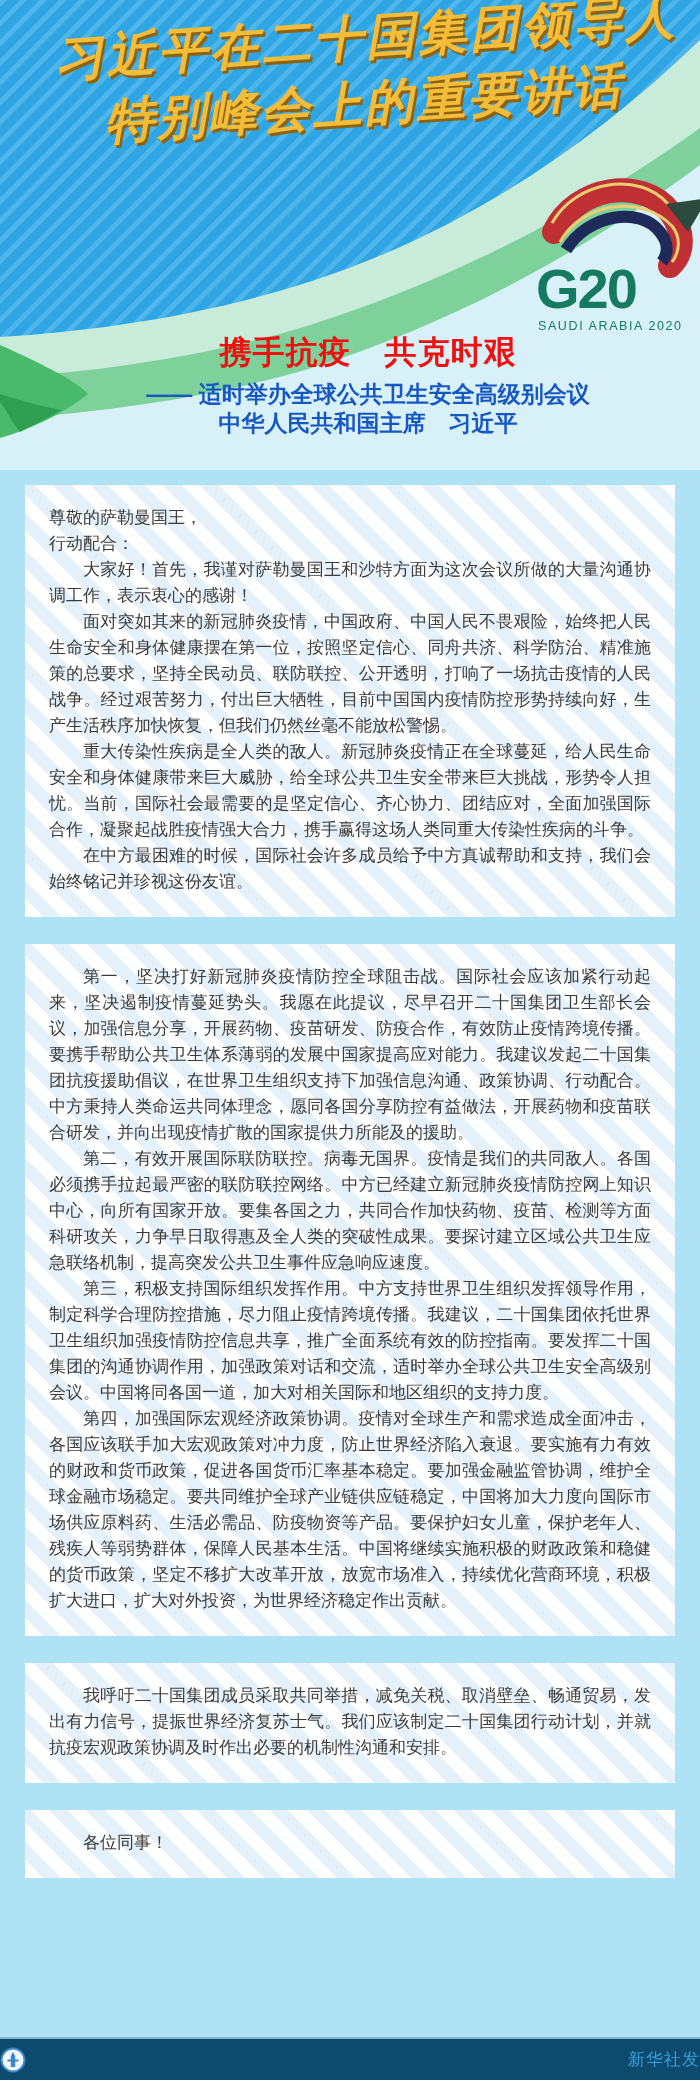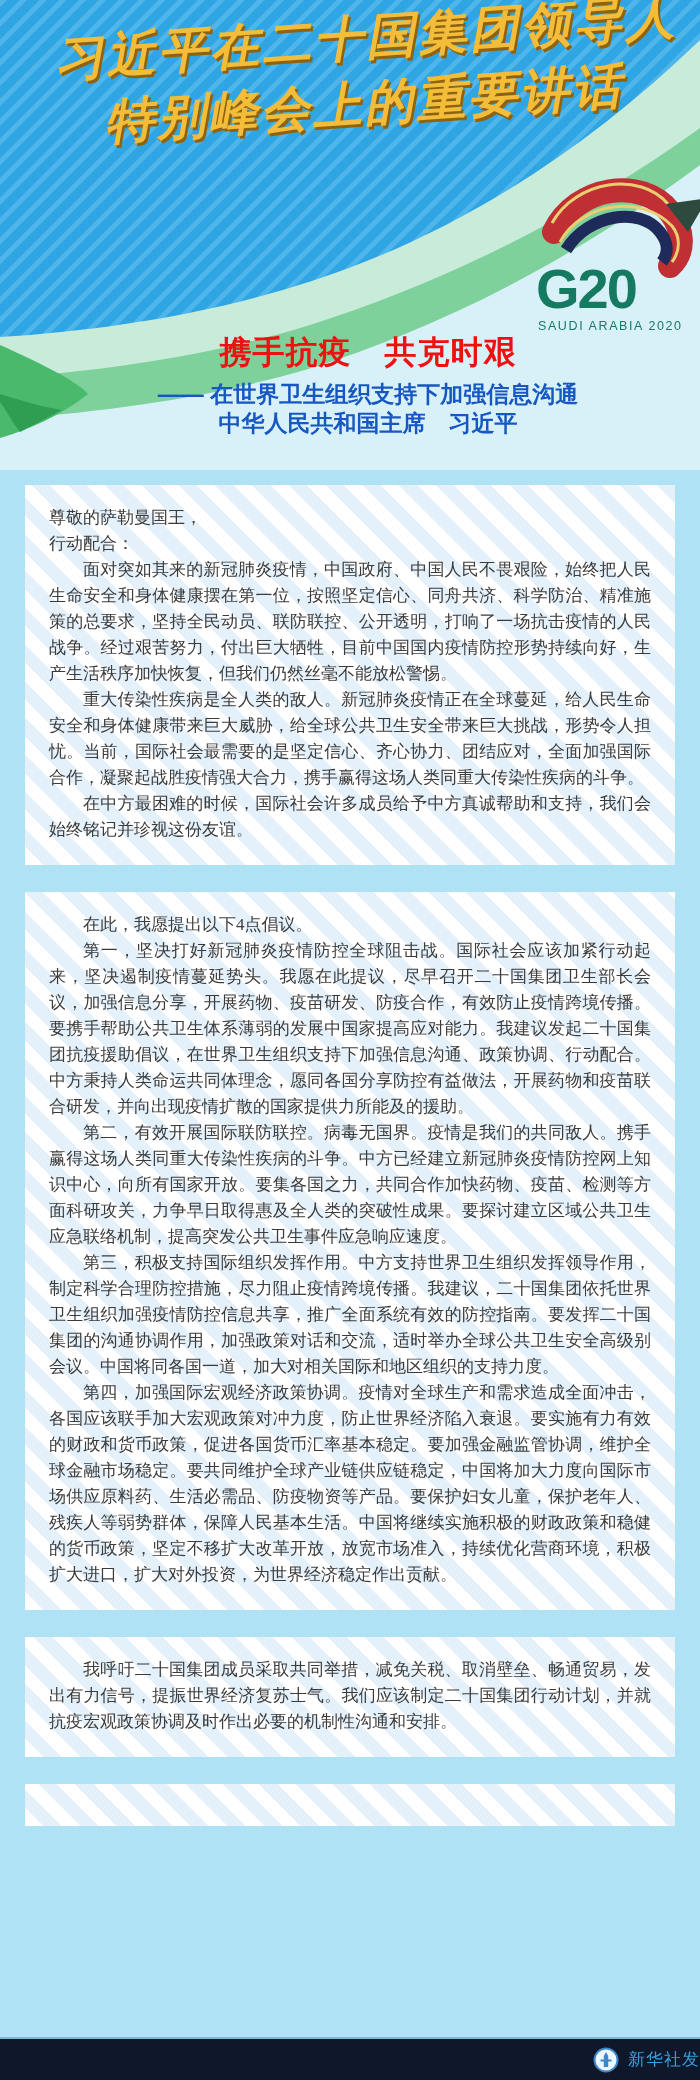--- a/index.html
+++ b/index.html
@@ -20,22 +20,22 @@
 
   
   .content-box{margin:0 25px 27px;padding:20px 24px 22px;
     background:repeating-linear-gradient(45deg,#ffffff 0 13px,#e4f1fa 13px 26px);
     font-size:17px;line-height:26px;color:#3b3b3b;text-align:justify;word-break:break-all;}
   .content-box.first{margin-top:15px;}
   .content-box p{margin:0;font-family:Liberation Serif, serif;}
   .content-box p.indent{text-indent:2em;}
 
   
-  .footer{margin-top:auto;height:41px;background:#0f172a;border-top:2px solid #7fb7cc;
-    display:flex;align-items:center;justify-content:flex-end;gap:9px;flex:none;}
+  .footer{margin-top:auto;height:41px;background:#0c4a6e;border-top:2px solid #7fb7cc;
+    display:flex;align-items:center;justify-content:space-between;gap:9px;flex:none;}
   .credit{font-size:17px;color:#3a9fd8;letter-spacing:1px;}
 </style>
 </head>
 <body>
 
 <div class="page">
 
   <div class="header">
     <svg class="header-art" width="700" height="470" viewBox="0 0 700 470" aria-hidden="true">
       <defs>
@@ -67,46 +67,47 @@
       </g>
     </svg>
 
     <div class="title-block">
       <div class="title-line">习近平在二十国集团领导人</div>
       <div class="title-line l2">特别峰会上的重要讲话</div>
     </div>
 
     <div class="intro">
       <div class="red-headline">携手抗疫　共克时艰</div>
-      <div class="sub-line first">——  在世界卫生组织支持下加强信息沟通</div>
+      <div class="sub-line first">——  适时举办全球公共卫生安全高级别会议</div>
       <div class="sub-line">中华人民共和国主席　习近平</div>
     </div>
   </div>
 
   <div class="content-box first">
     <p>尊敬的萨勒曼国王，</p>
     <p>行动配合：</p>
+    <p class="indent">大家好！首先，我谨对萨勒曼国王和沙特方面为这次会议所做的大量沟通协调工作，表示衷心的感谢！</p>
     <p class="indent">面对突如其来的新冠肺炎疫情，中国政府、中国人民不畏艰险，始终把人民生命安全和身体健康摆在第一位，按照坚定信心、同舟共济、科学防治、精准施策的总要求，坚持全民动员、联防联控、公开透明，打响了一场抗击疫情的人民战争。经过艰苦努力，付出巨大牺牲，目前中国国内疫情防控形势持续向好，生产生活秩序加快恢复，但我们仍然丝毫不能放松警惕。</p>
     <p class="indent">重大传染性疾病是全人类的敌人。新冠肺炎疫情正在全球蔓延，给人民生命安全和身体健康带来巨大威胁，给全球公共卫生安全带来巨大挑战，形势令人担忧。当前，国际社会最需要的是坚定信心、齐心协力、团结应对，全面加强国际合作，凝聚起战胜疫情强大合力，携手赢得这场人类同重大传染性疾病的斗争。</p>
     <p class="indent">在中方最困难的时候，国际社会许多成员给予中方真诚帮助和支持，我们会始终铭记并珍视这份友谊。</p>
   </div>
 
   <div class="content-box">
-    <p class="indent">在此，我愿提出以下4点倡议。</p>
     <p class="indent">第一，坚决打好新冠肺炎疫情防控全球阻击战。国际社会应该加紧行动起来，坚决遏制疫情蔓延势头。我愿在此提议，尽早召开二十国集团卫生部长会议，加强信息分享，开展药物、疫苗研发、防疫合作，有效防止疫情跨境传播。要携手帮助公共卫生体系薄弱的发展中国家提高应对能力。我建议发起二十国集团抗疫援助倡议，在世界卫生组织支持下加强信息沟通、政策协调、行动配合。中方秉持人类命运共同体理念，愿同各国分享防控有益做法，开展药物和疫苗联合研发，并向出现疫情扩散的国家提供力所能及的援助。</p>
-    <p class="indent">第二，有效开展国际联防联控。病毒无国界。疫情是我们的共同敌人。携手赢得这场人类同重大传染性疾病的斗争。中方已经建立新冠肺炎疫情防控网上知识中心，向所有国家开放。要集各国之力，共同合作加快药物、疫苗、检测等方面科研攻关，力争早日取得惠及全人类的突破性成果。要探讨建立区域公共卫生应急联络机制，提高突发公共卫生事件应急响应速度。</p>
+    <p class="indent">第二，有效开展国际联防联控。病毒无国界。疫情是我们的共同敌人。各国必须携手拉起最严密的联防联控网络。中方已经建立新冠肺炎疫情防控网上知识中心，向所有国家开放。要集各国之力，共同合作加快药物、疫苗、检测等方面科研攻关，力争早日取得惠及全人类的突破性成果。要探讨建立区域公共卫生应急联络机制，提高突发公共卫生事件应急响应速度。</p>
     <p class="indent">第三，积极支持国际组织发挥作用。中方支持世界卫生组织发挥领导作用，制定科学合理防控措施，尽力阻止疫情跨境传播。我建议，二十国集团依托世界卫生组织加强疫情防控信息共享，推广全面系统有效的防控指南。要发挥二十国集团的沟通协调作用，加强政策对话和交流，适时举办全球公共卫生安全高级别会议。中国将同各国一道，加大对相关国际和地区组织的支持力度。</p>
     <p class="indent">第四，加强国际宏观经济政策协调。疫情对全球生产和需求造成全面冲击，各国应该联手加大宏观政策对冲力度，防止世界经济陷入衰退。要实施有力有效的财政和货币政策，促进各国货币汇率基本稳定。要加强金融监管协调，维护全球金融市场稳定。要共同维护全球产业链供应链稳定，中国将加大力度向国际市场供应原料药、生活必需品、防疫物资等产品。要保护妇女儿童，保护老年人、残疾人等弱势群体，保障人民基本生活。中国将继续实施积极的财政政策和稳健的货币政策，坚定不移扩大改革开放，放宽市场准入，持续优化营商环境，积极扩大进口，扩大对外投资，为世界经济稳定作出贡献。</p>
   </div>
 
   <div class="content-box">
     <p class="indent">我呼吁二十国集团成员采取共同举措，减免关税、取消壁垒、畅通贸易，发出有力信号，提振世界经济复苏士气。我们应该制定二十国集团行动计划，并就抗疫宏观政策协调及时作出必要的机制性沟通和安排。</p>
   </div>
 
   <div class="content-box">
+    <p class="indent">各位同事！</p>
   </div>
 
   <div class="footer">
     <svg width="26" height="26" viewBox="0 0 26 26" aria-hidden="true">
       <circle cx="13" cy="13" r="11.5" fill="#eef7fd" stroke="#3e86c8" stroke-width="2"></circle>
       <path d="M13,5 L15.2,9 L15.2,20 L10.8,20 L10.8,9 Z" fill="#3e86c8"></path>
       <rect x="7.5" y="12.5" width="11" height="2" fill="#3e86c8"></rect>
     </svg>
     <span class="credit">新华社发</span>
   </div>

